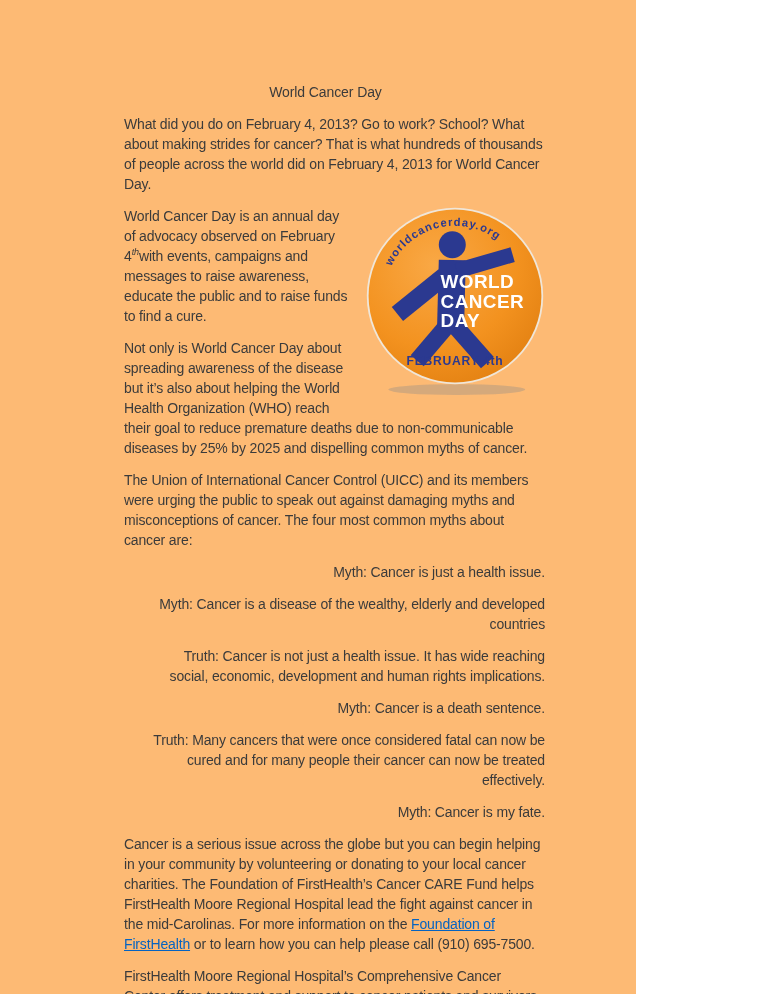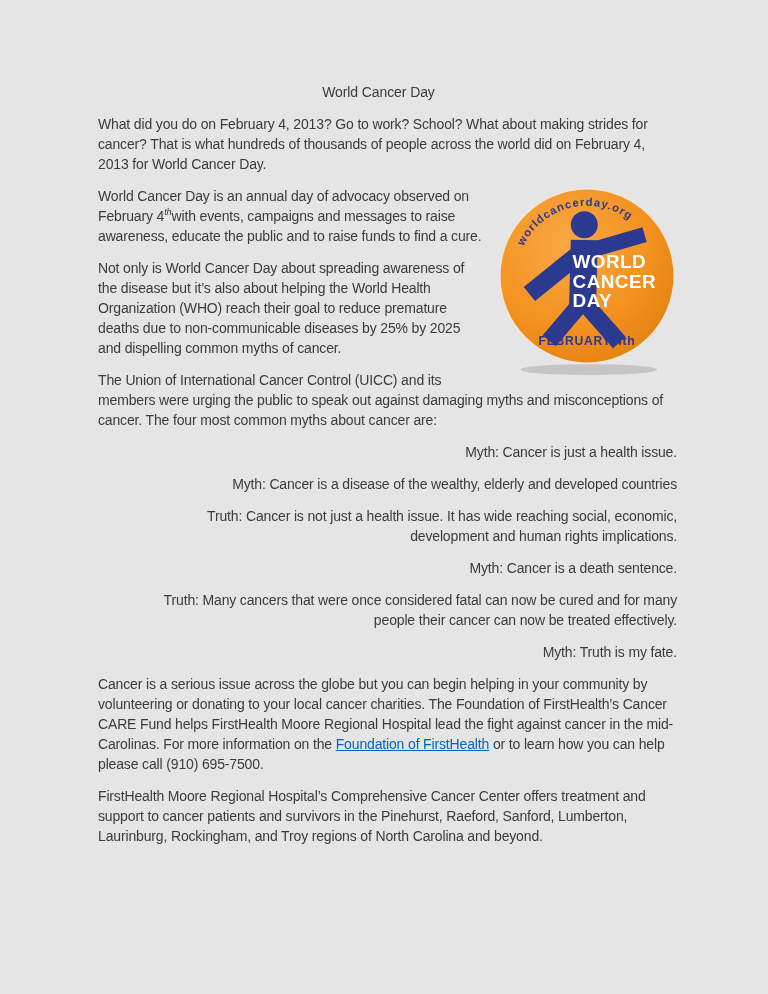--- a/index.html
+++ b/index.html
@@ -9,24 +9,24 @@
   }
   body {
     width: 768px;
     height: 994px;
     font-family: "Liberation Sans", "DejaVu Sans", sans-serif;
     color: #3b3b3b;
     overflow: hidden;
   }
   .page {
     box-sizing: border-box;
-    width: 768px;
+    width: 636px;
     height: 994px;
-    padding: 84px 91px 40px 80px;
-    background: #e5e5e5;
+    padding: 84px 91px 40px 106px;
+    background: #fdba74;
   }
   .title {
     text-align: center;
     font-size: 14px;
     letter-spacing: -0.1px;
     margin: 0 0 14px 0;
     font-weight: 400;
   }
   p.para {
     font-size: 14px;
@@ -127,19 +127,19 @@
 
   <p class="para">Not only is World Cancer Day about spreading awareness of the disease but it’s also about helping the World Health Organization (WHO) reach their goal to reduce premature deaths due to non-communicable diseases by 25% by 2025 and dispelling common myths of cancer.</p>
 
   <p class="para">The Union of International Cancer Control (UICC) and its members were urging the public to speak out against damaging myths and misconceptions of cancer. The four most common myths about cancer are:</p>
 
   <p class="para myth">Myth: Cancer is just a health issue.</p>
   <p class="para myth">Myth: Cancer is a disease of the wealthy, elderly and developed countries</p>
   <p class="para myth">Truth: Cancer is not just a health issue. It has wide reaching social, economic, development and human rights implications.</p>
   <p class="para myth">Myth: Cancer is a death sentence.</p>
   <p class="para myth">Truth: Many cancers that were once considered fatal can now be cured and for many people their cancer can now be treated effectively.</p>
-  <p class="para myth">Myth: Truth is my fate.</p>
+  <p class="para myth">Myth: Cancer is my fate.</p>
 
   <p class="para clear"><span>Cancer is a serious issue across the globe but you can begin helping in your community by volunteering or donating to your local cancer charities. The Foundation of FirstHealth’s Cancer CARE Fund helps FirstHealth Moore Regional Hospital lead the fight against cancer in the mid-Carolinas. For more information on the </span><a class="doc-link">Foundation of FirstHealth</a><span> or to learn how you can help please call (910) 695-7500.</span></p>
 
   <p class="para">FirstHealth Moore Regional Hospital’s Comprehensive Cancer Center offers treatment and support to cancer patients and survivors in the Pinehurst, Raeford, Sanford, Lumberton, Laurinburg, Rockingham, and Troy regions of North Carolina and beyond.</p>
 
 </div>
 
 </body></html>

